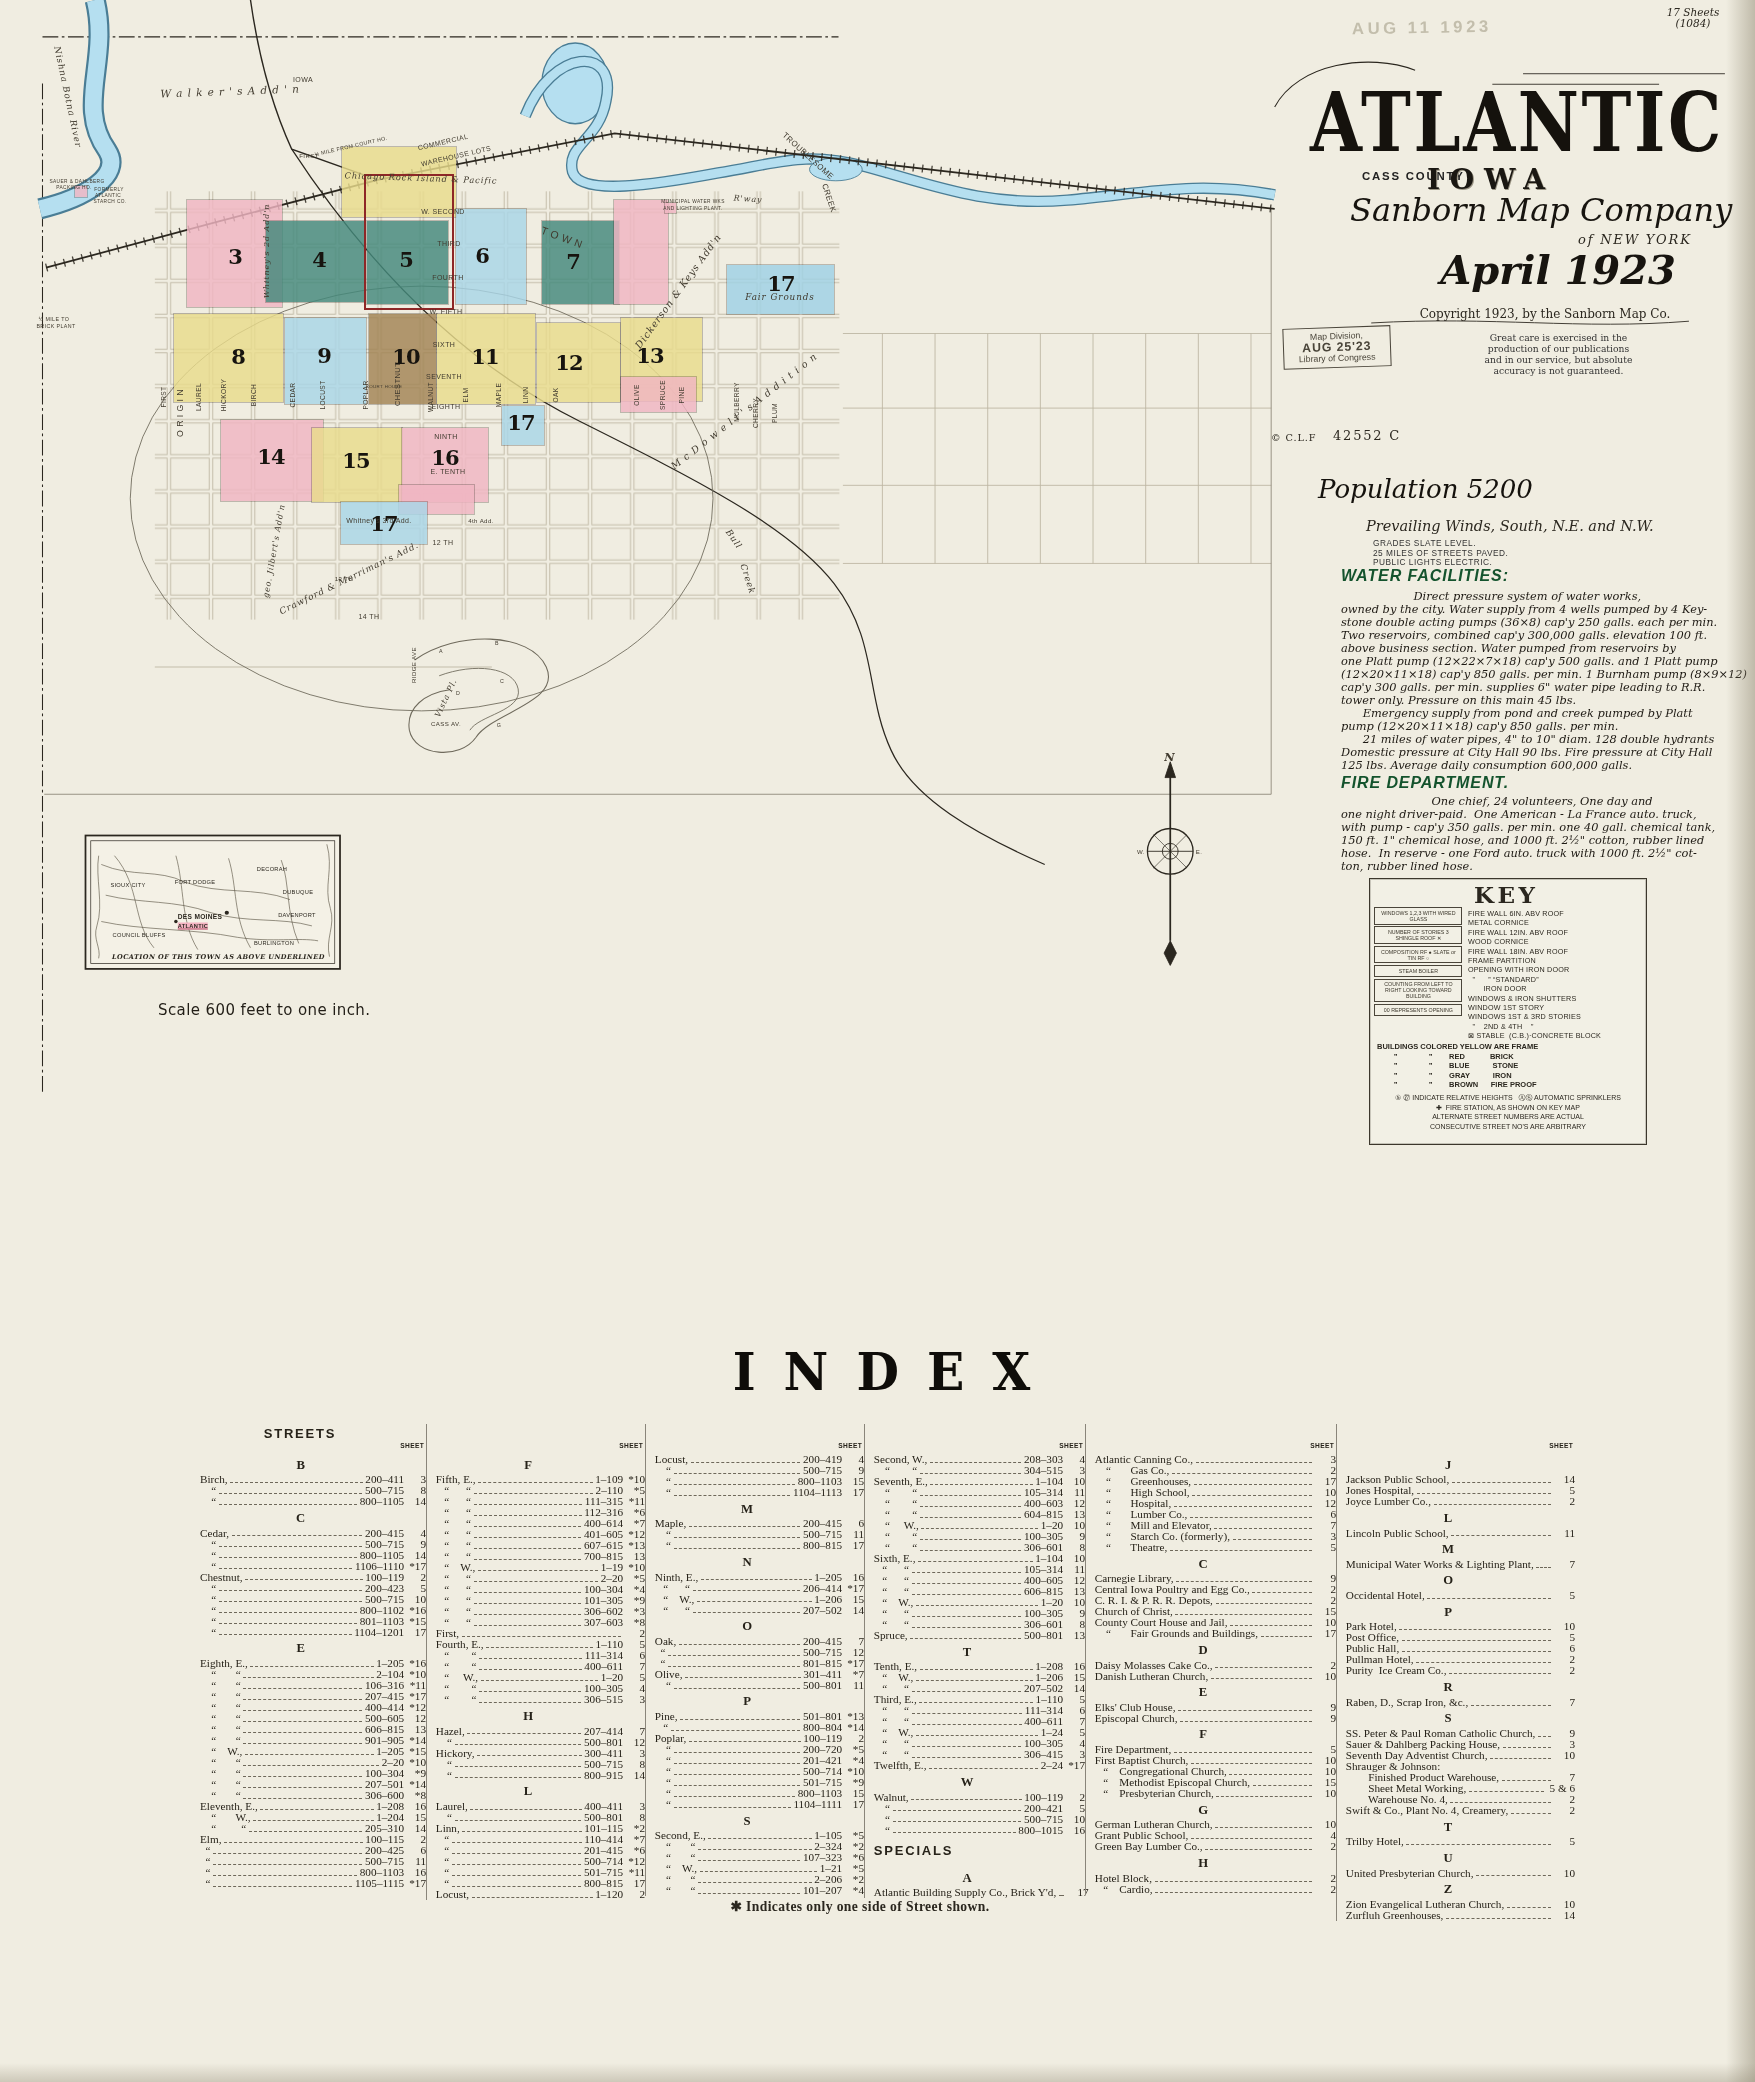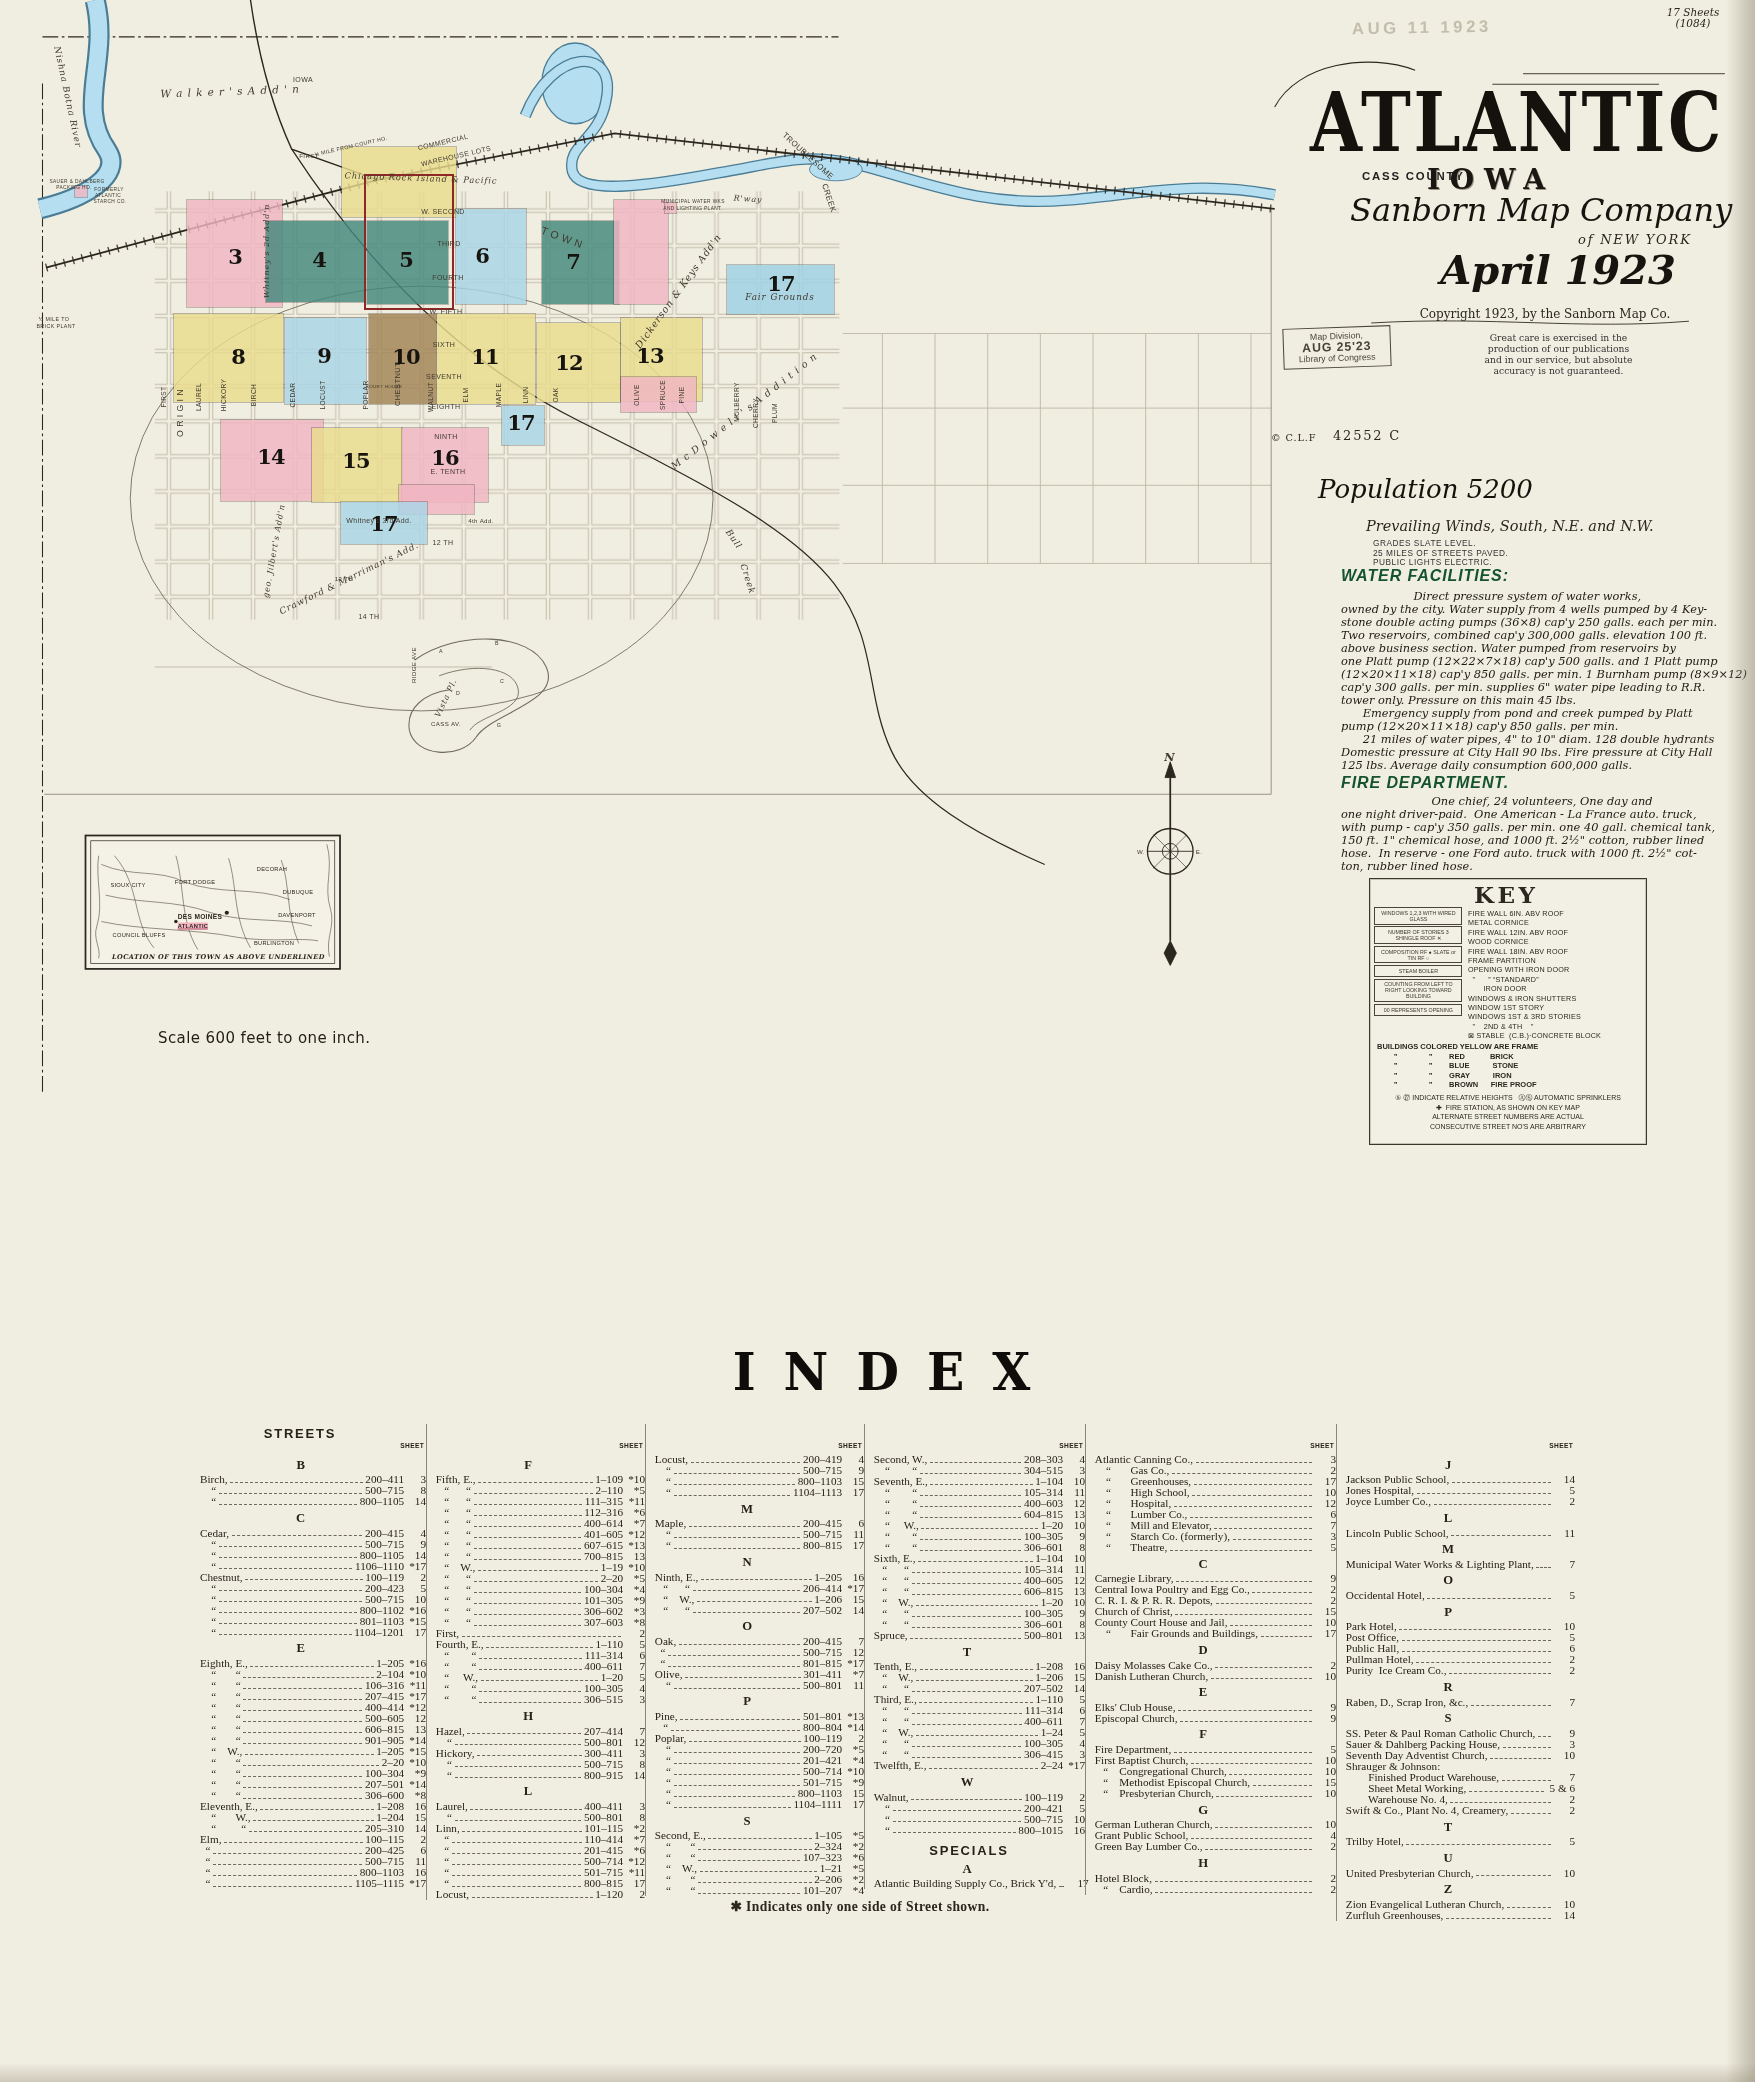--- a/index.html
+++ b/index.html
@@ -43,35 +43,35 @@
   #key-left{position:absolute;left:4.4px;top:28px;width:88px}
   .kcell{border:0.9px solid #4a453a;margin-bottom:1.8px;padding:1.8px 0.9px;font-size:5.3px;line-height:6px;text-align:center;color:#3c372c}
   #key-right{position:absolute;left:98px;top:30px;width:174px;font-size:7.2px;line-height:9.4px;letter-spacing:0.2px;color:#2b271f;white-space:pre}
   #key-colors{position:absolute;left:7px;top:163px;width:263px;font-size:7.5px;line-height:9.5px;font-weight:bold;white-space:pre}
   #key-footer{position:absolute;left:3.5px;top:214px;width:269px;text-align:center;font-size:7px;line-height:9.7px;white-space:pre}
   
   #inset-caption{left:112px;top:953px;width:202px;text-align:center;font:italic bold 6.6px "DejaVu Serif",serif;letter-spacing:0.4px}
   .city{position:absolute;font-size:5.7px;letter-spacing:0.3px;color:#2b271f;transform:translate(-50%,-50%);white-space:nowrap}
   .city.hl{background:#f4b4c2;border-bottom:1.3px solid #b65a70;font-weight:bold}
   .city.cap{font-size:6.6px;font-weight:bold}
-  #scale-note{left:158px;top:1029px;font:15px "DejaVu Sans",sans-serif;letter-spacing:0.4px;color:#221e17}
+  #scale-note{left:158px;top:1001px;font:15px "DejaVu Sans",sans-serif;letter-spacing:0.4px;color:#221e17}
   
   #index-title{left:693px;top:1343px;width:377px;text-align:center;font:bold 49px "DejaVu Serif",serif;letter-spacing:28px;text-indent:28px;color:#0f0d09;transform:scaleY(1.05)}
   #idx-cols{position:absolute;left:200px;top:1424px;display:flex;align-items:flex-start}
   .idx-col{position:relative;padding-top:30px;box-sizing:border-box;font-family:"Liberation Serif",serif;color:#262219}
   .idx-col + .idx-col{border-left:0.9px solid #8a857a;padding-left:8.8px}
   .col-title{position:absolute;top:1.8px;left:0;right:26px;text-align:center;font:bold 13px "Liberation Sans",sans-serif;letter-spacing:1.8px}
   .sheet-lbl{position:absolute;top:17.6px;right:1.8px;font:bold 6.6px "Liberation Sans",sans-serif;letter-spacing:0.4px}
   .irow{display:flex;align-items:flex-end;height:11px;font-size:11.2px}
   .irow .nm{white-space:pre}
   .irow .ld{flex:1;border-bottom:0.9px dashed #6e685a;margin:0 2.6px 2.2px 2.6px;min-width:5.3px}
   .irow .rg{white-space:pre}
   .irow .sh{min-width:19.3px;text-align:right;white-space:pre;margin-left:2.6px}
   .ihead{text-align:center;font-weight:bold;font-size:12.7px;margin:3.5px 0 1.8px;padding-right:24.6px;font-family:"Liberation Serif",serif}
-  .ibig{text-align:center;font:bold 13px "Liberation Sans",sans-serif;letter-spacing:1.8px;margin:7px 0 4px;padding-right:21px}
+  .ibig{text-align:left;font:bold 13px "Liberation Sans",sans-serif;letter-spacing:1.8px;margin:7px 0 13px;padding-right:21px}
   #footnote{left:614px;top:1898px;width:492px;text-align:center;font:bold 13.6px "Liberation Serif",serif;letter-spacing:0.4px}
 </style>
 </head>
 <body>
 
 <div class="abs" style="left:0;top:0;width:1756px;height:1334px">
   <svg id="mapsvg" width="1756" height="1334" viewBox="0 0 2000 1520">
     <defs>
       <pattern id="blkpat" width="48" height="40" patternUnits="userSpaceOnUse">
         <rect x="2" y="2" width="44" height="36" fill="none" stroke="#bdb6a2" stroke-width="1"></rect>

